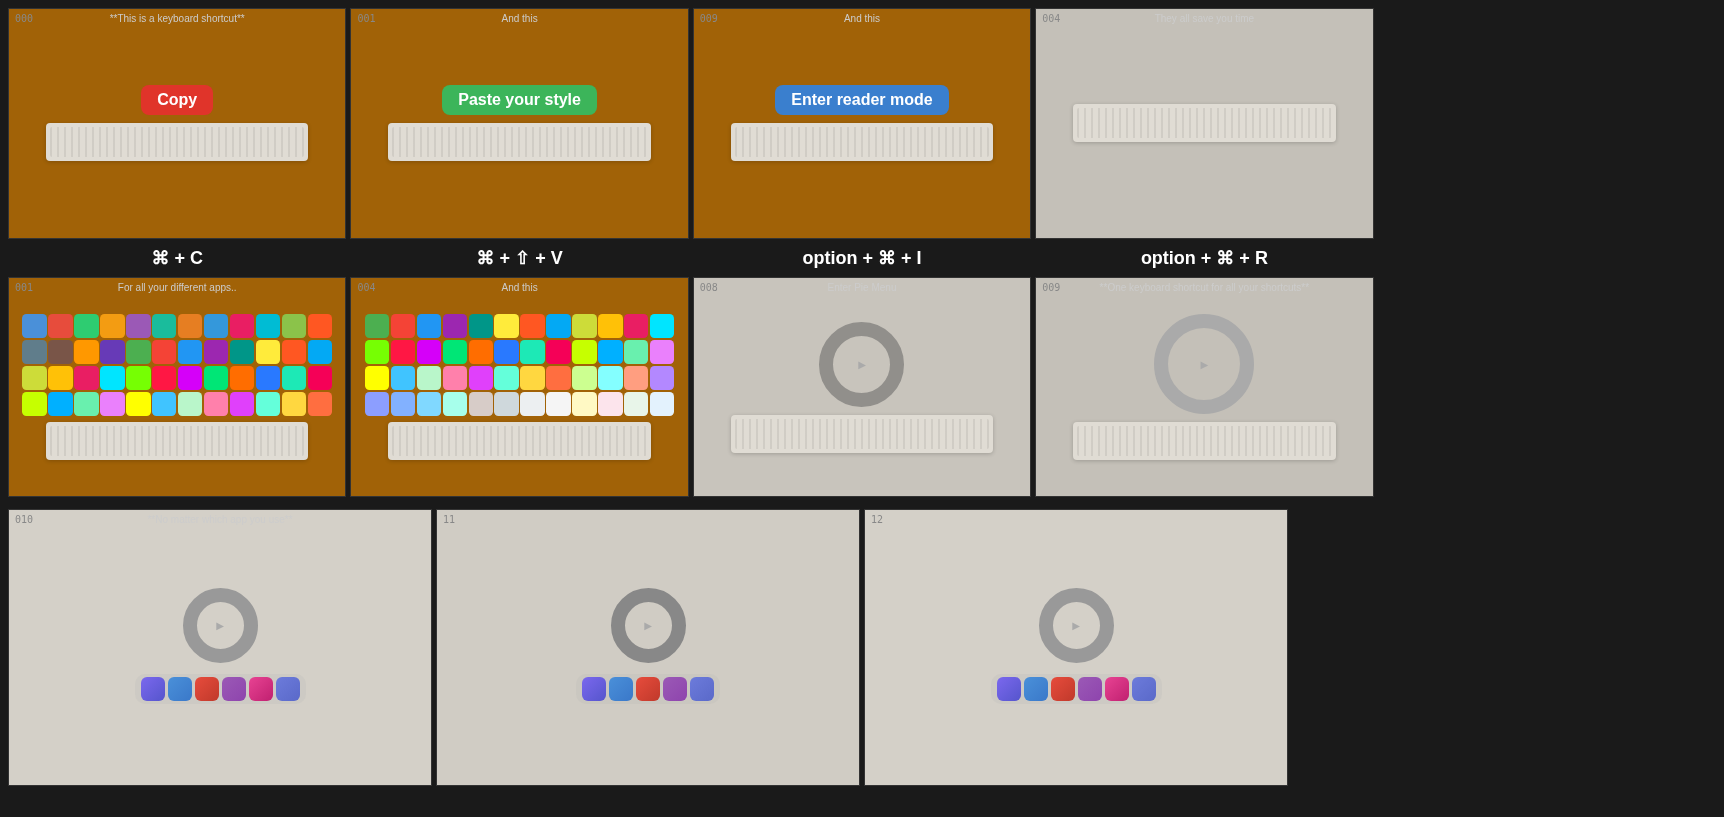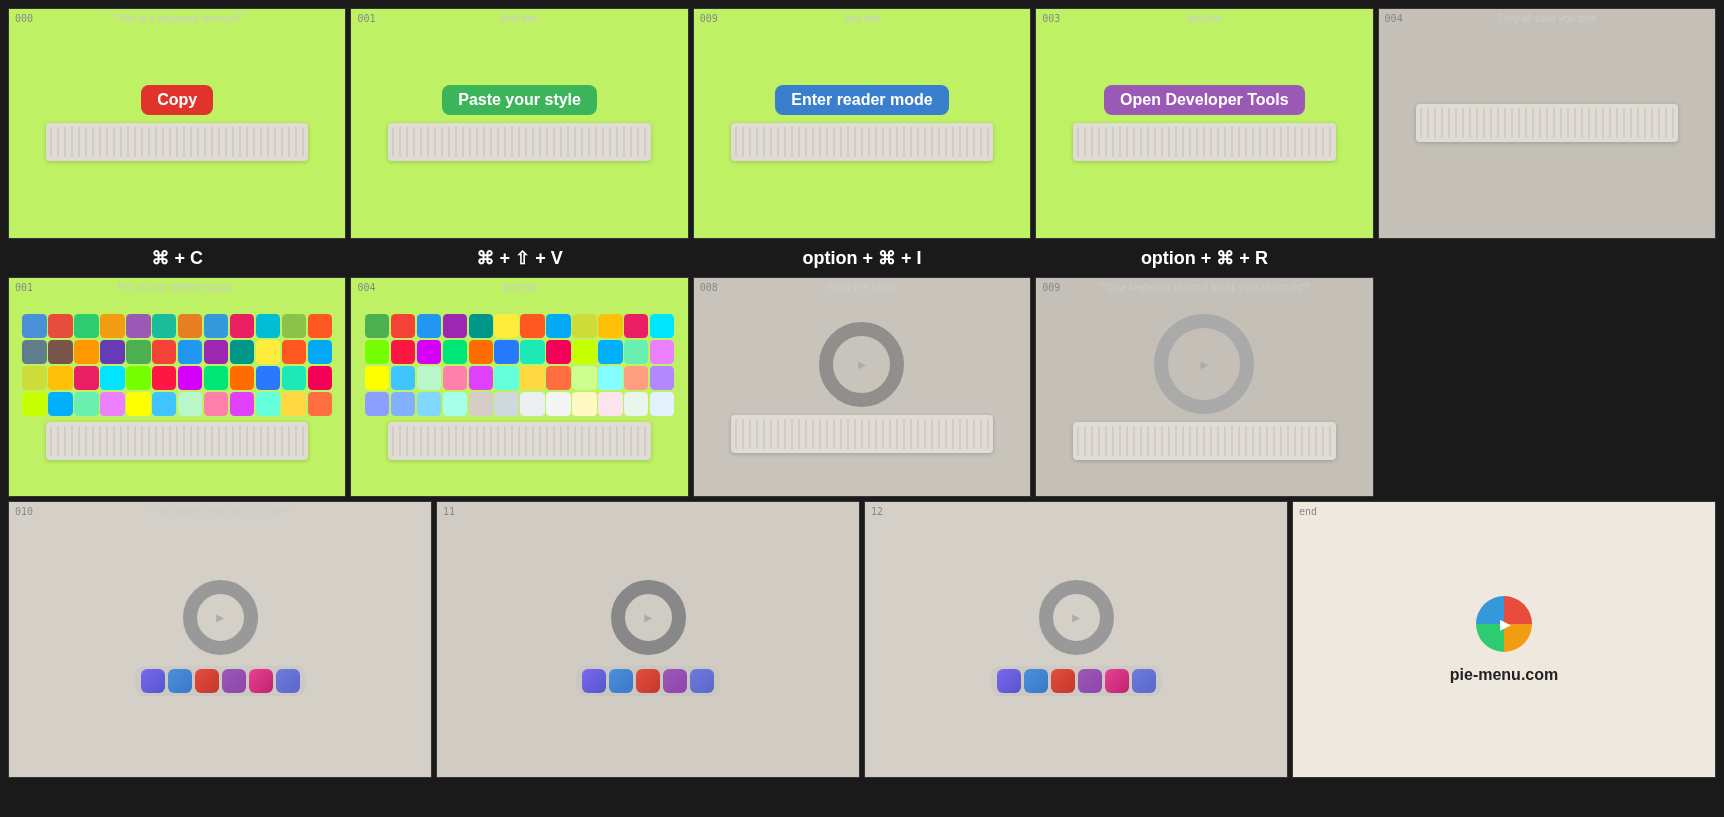--- a/index.html
+++ b/index.html
@@ -42,21 +42,21 @@
       text-align: center;
       font-size: 10px;
       color: #ccc;
       z-index: 5;
       padding: 0 30px;
     }
 
     .slide .img-area {
       width: 100%;
       padding-top: 68%;
-      background: #bef264;
+      background: #a16207;
       position: relative;
       overflow: hidden;
     }
 
     .slide .img-inner {
       position: absolute;
       top: 0; left: 0; right: 0; bottom: 0;
       display: flex;
       flex-direction: column;
       align-items: center;
@@ -190,30 +190,20 @@
     <span class="num">009</span>
     <span class="cap">And this</span>
     <div class="img-area">
       <div class="img-inner">
         <div class="btn-pill" style="background:#3a7fce;">Enter reader mode</div>
         <div class="kbd-illus"></div>
       </div>
     </div>
   </div>
 
-  <div class="slide">
-    <span class="num">003</span>
-    <span class="cap">And this</span>
-    <div class="img-area">
-      <div class="img-inner">
-        <div class="btn-pill" style="background:#9b59b6;">Open Developer Tools</div>
-        <div class="kbd-illus"></div>
-      </div>
-    </div>
-  </div>
 
   <div class="slide">
     <span class="num">004</span>
     <span class="cap">They all save you time</span>
     <div class="img-area" style="background:#c4c0b8;">
       <div class="img-inner">
         <div class="kbd-illus"></div>
       </div>
     </div>
   </div>
@@ -367,21 +357,21 @@
     <div class="img-area" style="background:#c4c0b8;padding-top:65%;">
       <div class="img-inner">
         <div class="pie-ring" style="width:100px;height:100px;border-color:#aaa;"></div>
         <div class="kbd-illus" style="margin-top:8px;"></div>
       </div>
     </div>
   </div>
 
 </div>
 
-<div style="display:grid;grid-template-columns:repeat(4,1fr);gap:4px;margin-top:4px;">
+<div style="display:grid;grid-template-columns:repeat(4,1fr);gap:4px;margin-top:12px;">
 
   <div class="slide">
     <span class="num">010</span>
     <span class="cap">**No matter which app you use**</span>
     <div class="img-area" style="background:#d4d0c8;padding-top:65%;">
       <div class="img-inner" style="flex-direction:column;gap:8px;">
         <div style="position:relative;display:flex;align-items:center;justify-content:center;">
           <div class="pie-ring" style="width:75px;height:75px;border-color:#999;"></div>
         </div>
         <div class="dock" id="dock-010">
@@ -422,23 +412,14 @@
             <div style="width: 24px; height: 24px; border-radius: 6px; background: linear-gradient(135deg, rgb(74, 144, 217), rgb(58, 120, 201)); flex-shrink: 0;"></div>
             <div style="width: 24px; height: 24px; border-radius: 6px; background: linear-gradient(135deg, rgb(231, 76, 60), rgb(192, 57, 43)); flex-shrink: 0;"></div>
             <div style="width: 24px; height: 24px; border-radius: 6px; background: linear-gradient(135deg, rgb(155, 89, 182), rgb(142, 68, 173)); flex-shrink: 0;"></div>
             <div style="width: 24px; height: 24px; border-radius: 6px; background: linear-gradient(135deg, rgb(232, 67, 147), rgb(192, 32, 112)); flex-shrink: 0;"></div>
             <div style="width: 24px; height: 24px; border-radius: 6px; background: linear-gradient(135deg, rgb(108, 123, 219), rgb(90, 105, 201)); flex-shrink: 0;"></div>
           </div>
       </div>
     </div>
   </div>
 
-  <div class="slide">
-    <span class="num">end</span>
-    <div class="img-area end-bg" style="padding-top:65%;">
-      <div class="img-inner" style="flex-direction:column;gap:6px;background:#eee8de;">
-        <div class="logo-ball"></div>
-        <div class="logo-text">pie-menu.com</div>
-      </div>
-    </div>
-  </div>
 
 </div>
 
 </body></html>

